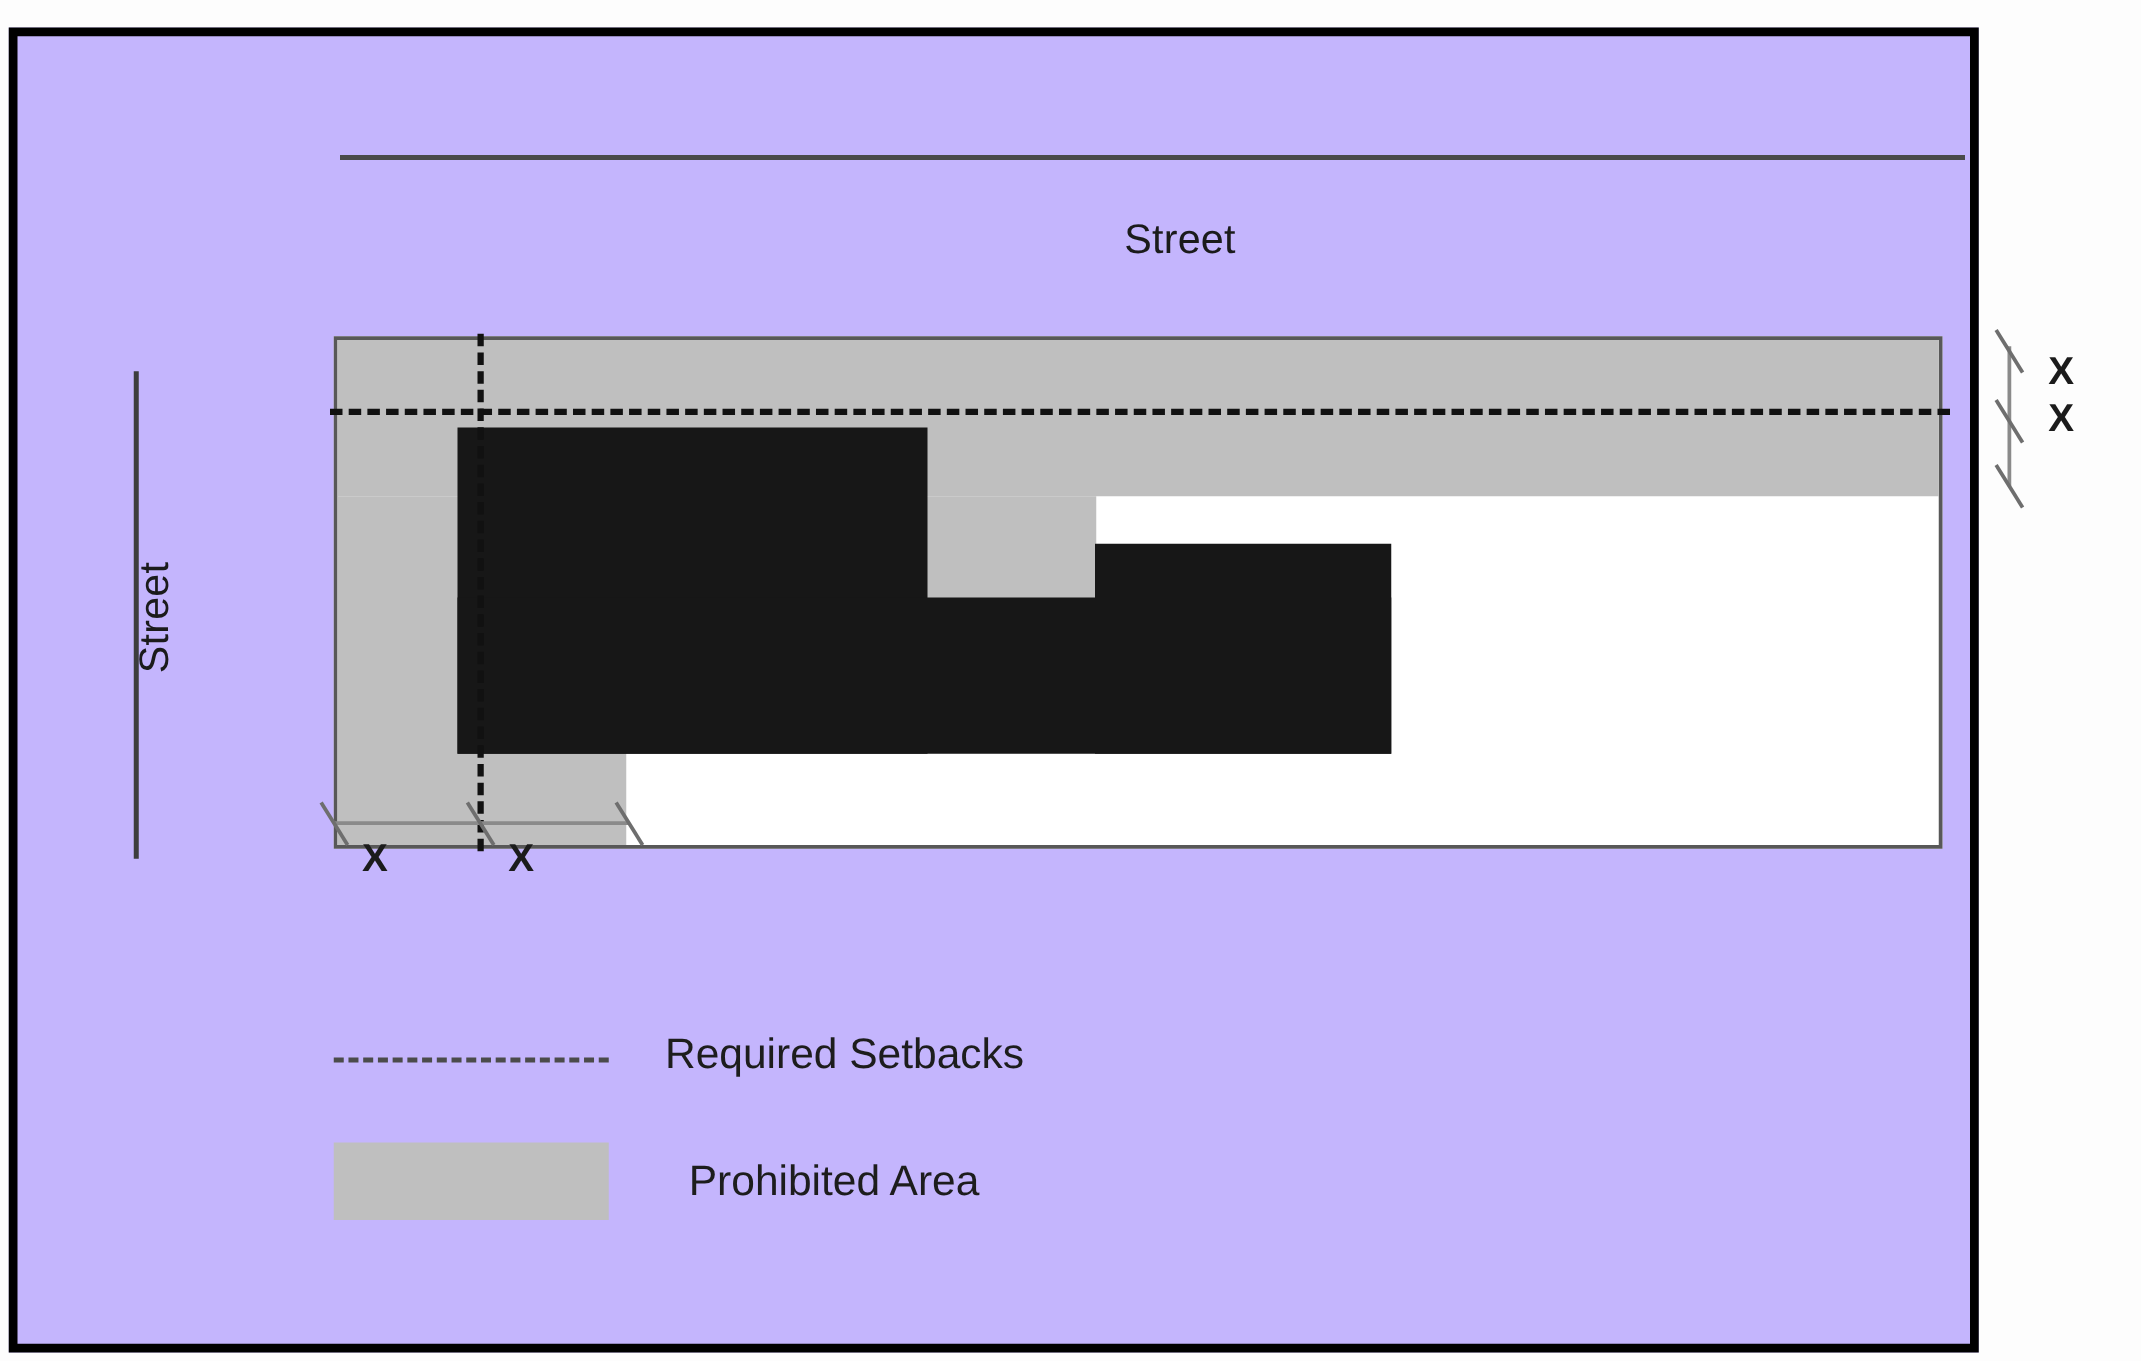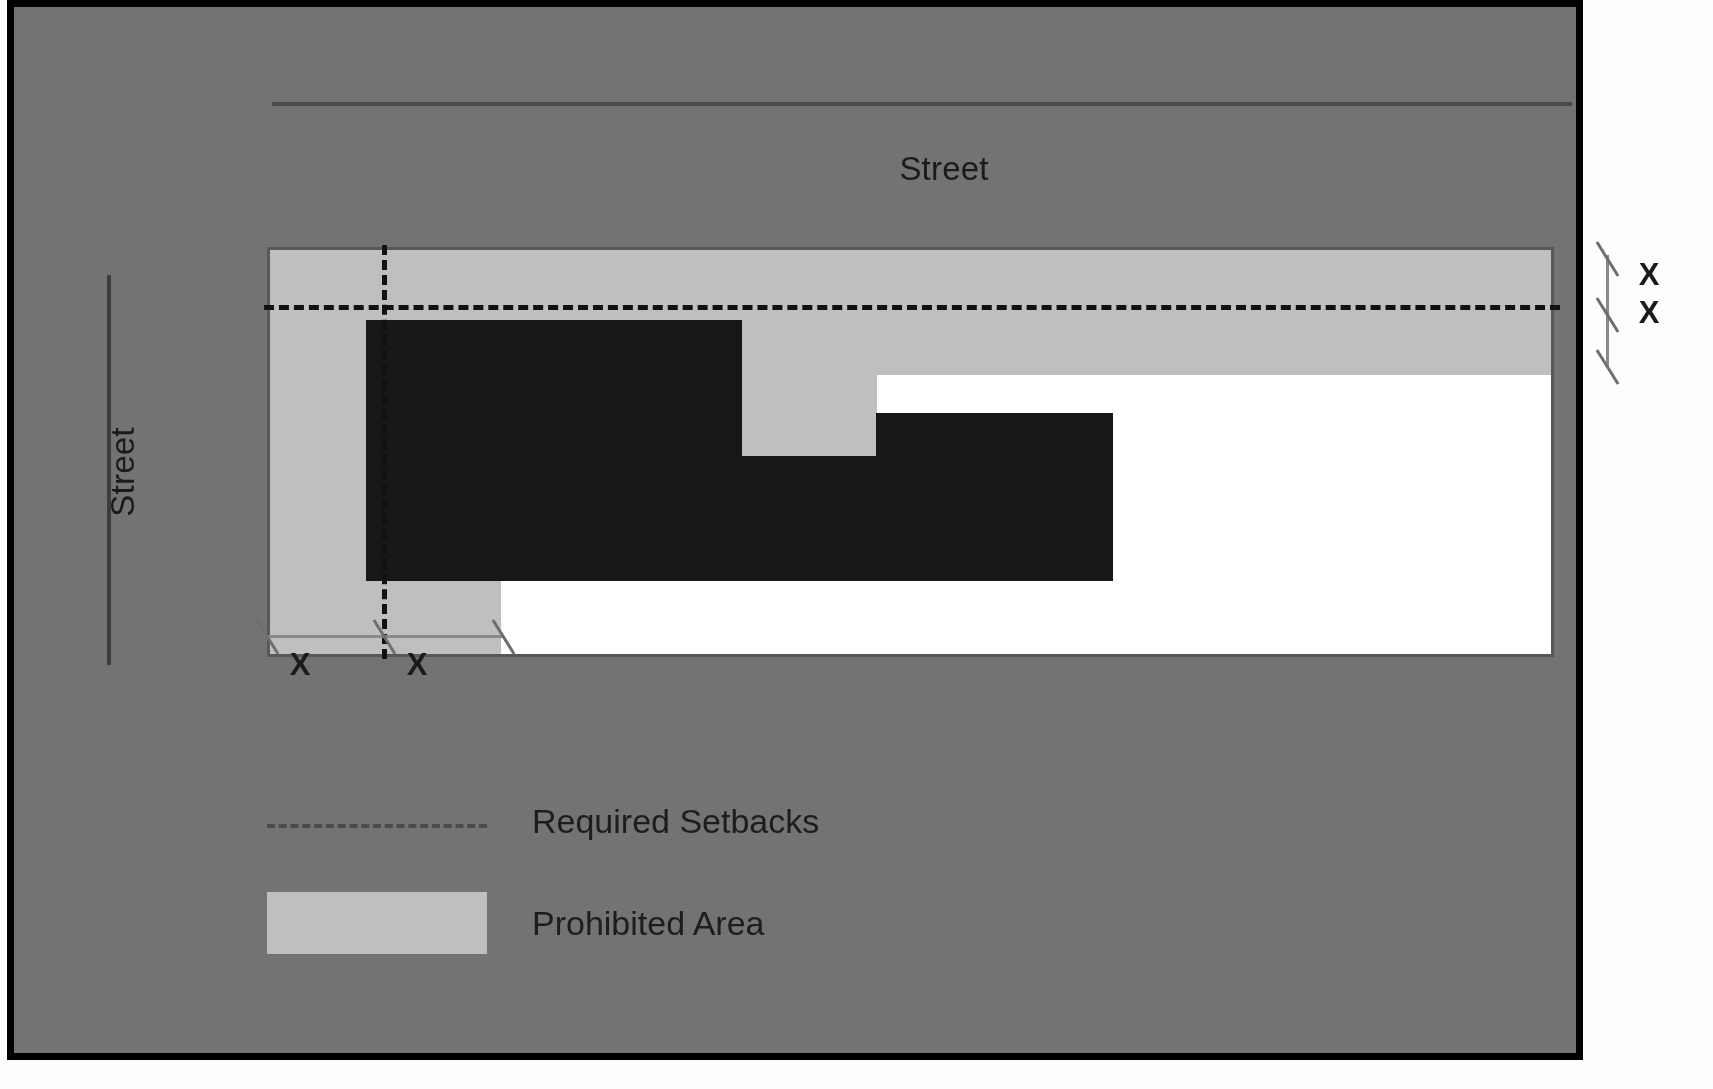--- a/index.html
+++ b/index.html
@@ -14,26 +14,26 @@
     position: relative;
     width: 1713px;
     height: 1089px;
     background: #fdfdfd;
     overflow: hidden;
   }
   
   .frame {
     position: absolute;
     left: 7px;
-    top: 0;
+    top: 22px;
     width: 1576px;
     height: 1060px;
     border: 7px solid #000000;
     box-sizing: border-box;
-    background: #737373;
+    background: #c4b5fd;
   }
   
   .street-line-top {
     position: absolute;
     left: 258px;
     top: 95px;
     width: 1300px;
     height: 4px;
     background: #4a4a4a;
   }
@@ -200,21 +200,21 @@
   .legend-text {
     position: absolute;
     left: 265px;
     top: 0px;
     font-size: 34px;
     color: #1d1d1d;
     white-space: nowrap;
     font-family: Liberation Sans, sans-serif;
   }
   .legend-row-2 { margin-top: 18px; height: 80px; }
-  .legend-row-2 .legend-text { top: 22px; }
+  .legend-row-2 .legend-text { top: 22px; margin-left: 19px; }
 </style>
 </head>
 <body>
 
 <div id="figure">
 
   <div class="frame">
 
     <div class="street-line-top"></div>
     <div class="street-line-left"></div>

